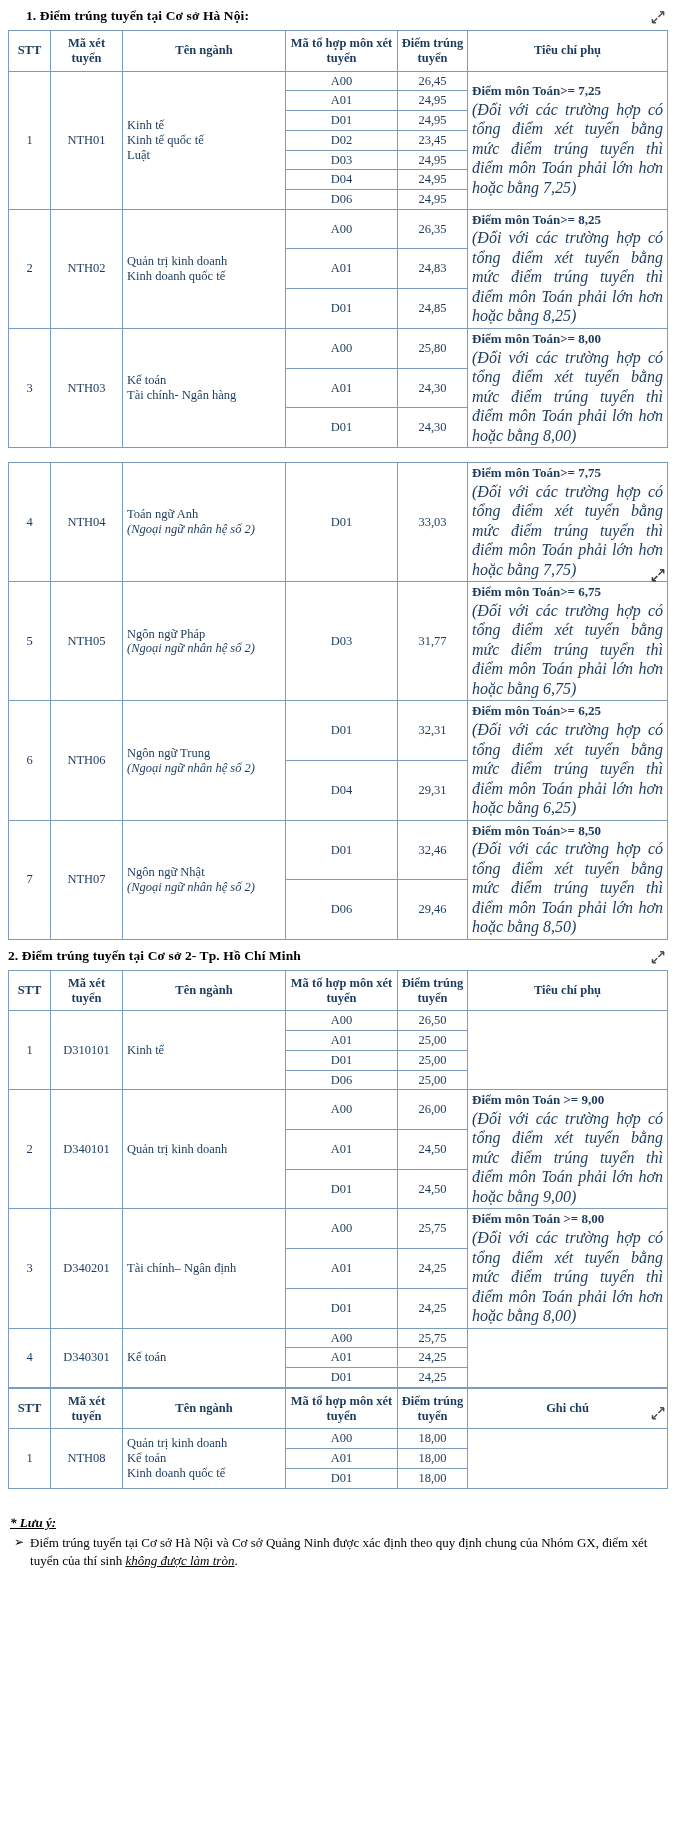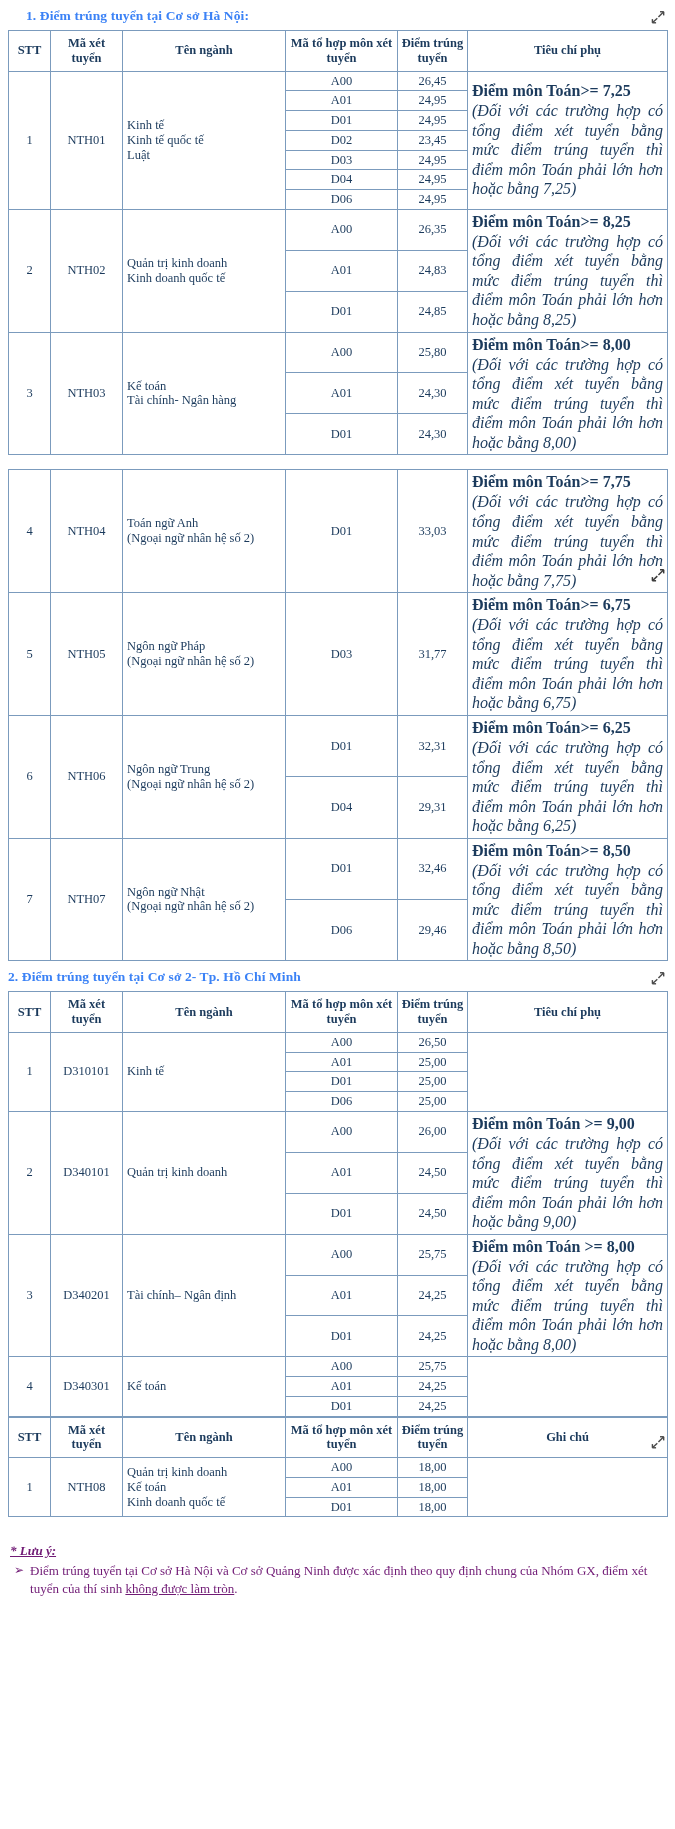--- a/index.html
+++ b/index.html
@@ -16,21 +16,21 @@
     position:relative;
     box-sizing:border-box;
     padding:0;
   }
   .section{ position:relative; }
 
   .sec-heading{
     font-family:"Liberation Serif", serif;
     font-weight:bold;
     font-size:13.5px;
-    color:#3b82f6;
+    color:#000000;
     padding:8px 0 6px 0;
     letter-spacing:.1px;
   }
   .sec-heading.indent1{ padding-left:26px; }
   .sec-heading.indent2{ padding-left:8px; }
 
   .expand-icon{
     position:absolute;
     right:10px;
     width:14px;height:14px;
@@ -63,33 +63,33 @@
   td.major{ text-align:left; padding-left:7px; }
   td.comb{ text-align:center; }
   td.score-v{ text-align:center; }
   td.crit{
     text-align:left;
     padding:3px 5px;
     vertical-align:top;
   }
   .crit-title{
     font-weight:bold;
-    font-size:16px;
+    font-size:13px;
     display:block;
     line-height:1.2;
     margin-bottom:1px;
   }
   .crit-body{
     font-style:italic;
     font-size:16px;
     display:block;
     line-height:1.22;
     text-align:justify;
   }
-  .major .it{ display:block; }
+  .major .it{ font-style:italic; display:block; }
   .major .ln{ display:block; }
 
   
   col.w-stt{width:42px;}
   col.w-code{width:72px;}
   col.w-major{width:163px;}
   col.w-comb{width:112px;}
   col.w-score{width:70px;}
   col.w-crit{width:200px;}
 
@@ -99,38 +99,38 @@
   col.w2-major{width:163px;}
   col.w2-comb{width:112px;}
   col.w2-score{width:70px;}
   col.w2-crit{width:200px;}
 
   .spacer-gap{height:14px;}
 
   .note{
     margin:26px 10px 0 10px;
     font-size:13px;
-    color:#701a75;
+    color:#000000;
   }
   .note-title{
     font-weight:bold;
     font-style:italic;
     text-decoration:underline;
     font-size:13px;
     margin-bottom:3px;
   }
   .note-row{
     display:flex;
     align-items:flex-start;
     gap:6px;
     padding-left:4px;
   }
   .bullet{ font-size:12px; line-height:1.35; }
   .note-text{ line-height:1.38; font-size:13px; text-align:left;}
-  .u-i{ text-decoration:underline; }
+  .u-i{ font-style:italic; text-decoration:underline; }
 </style>
 </head>
 <body>
 
 <div class="page">
 
   <div class="section">
     <div class="sec-heading indent1">1.  Điểm trúng tuyển tại Cơ sở Hà Nội:</div>
     <span class="expand-icon" style="top:10px;">
       <svg viewBox="0 0 16 16" width="14" height="14" fill="none" stroke="#4a4a4a" stroke-width="1.6">

